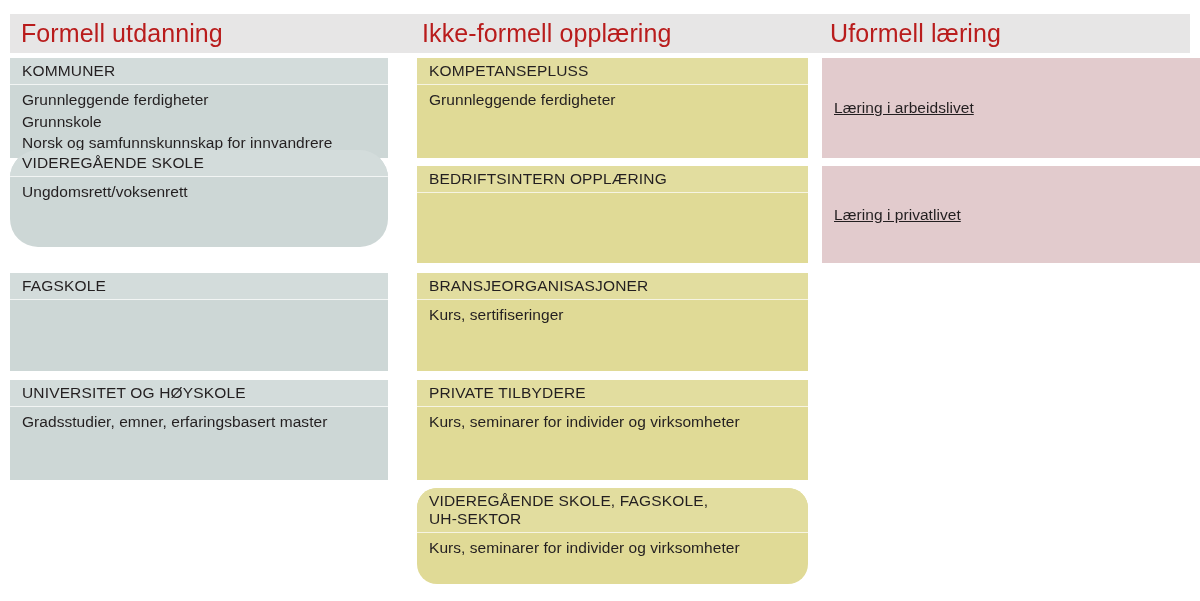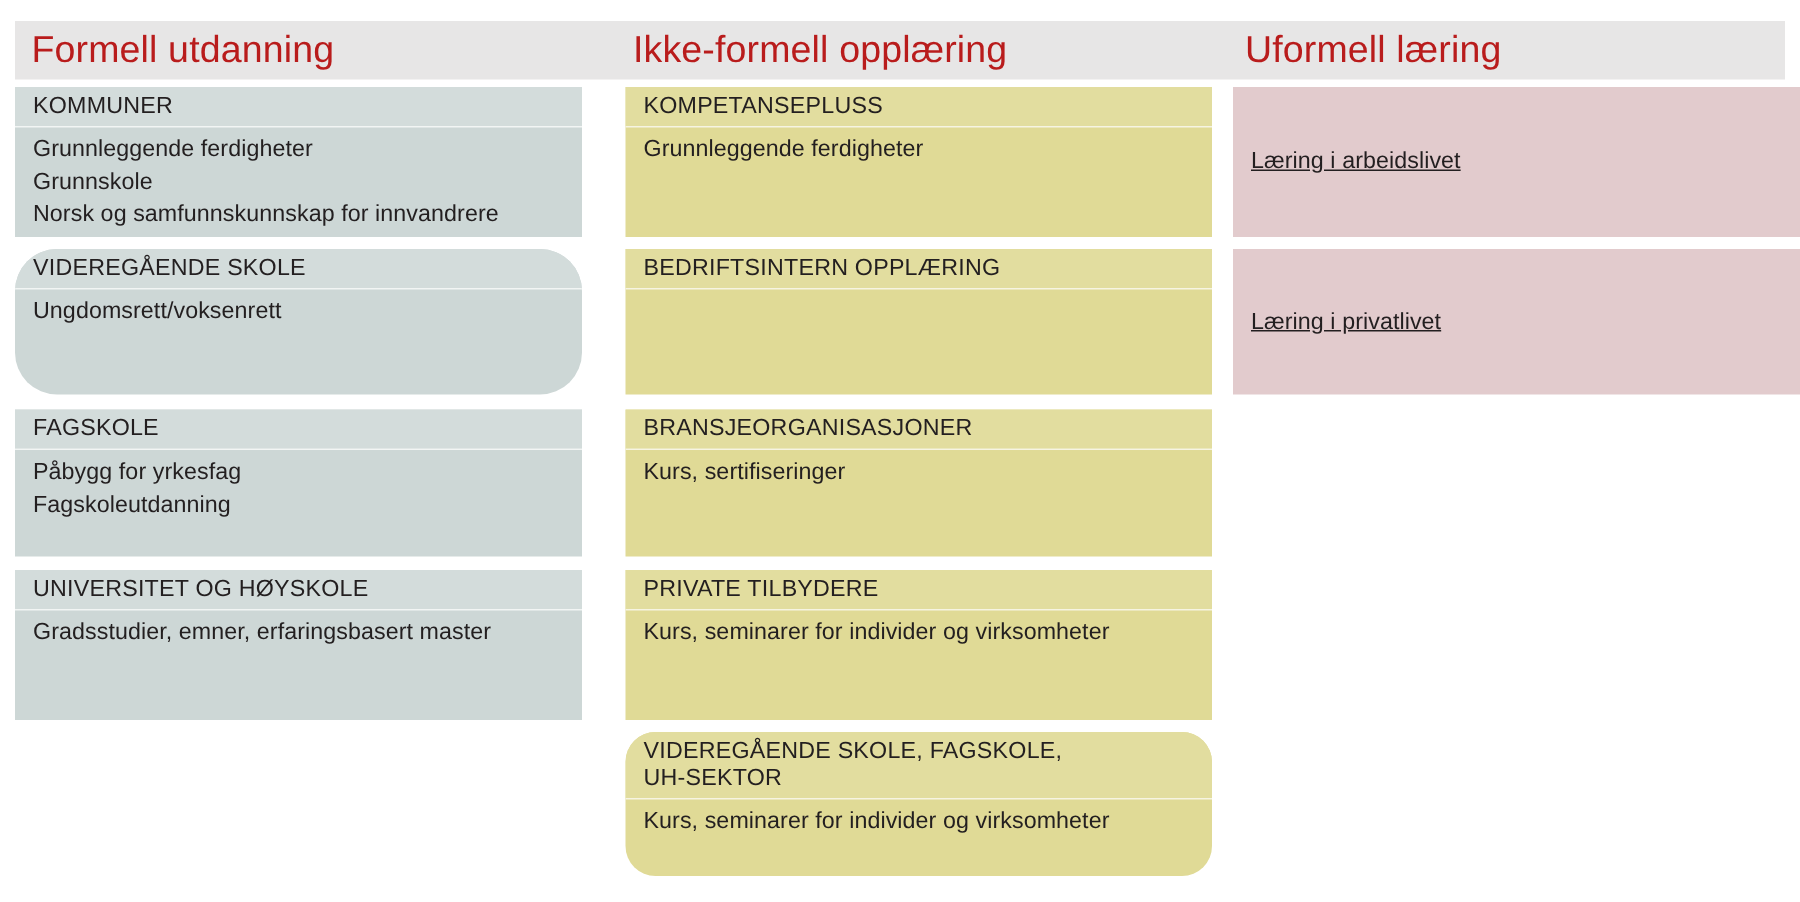--- a/index.html
+++ b/index.html
@@ -115,35 +115,31 @@
   <div class="card" style="top:0px;   height:100px;">
     <div class="card-head">KOMMUNER</div>
     <div class="card-sep"></div>
     <div class="card-body">
       <div class="card-line">Grunnleggende ferdigheter</div>
       <div class="card-line">Grunnskole</div>
       <div class="card-line">Norsk og samfunnskunnskap for innvandrere</div>
     </div>
   </div>
 
-  <div class="card" style="top:108px; height:97px;border-radius:28px;">
+  <div class="card" style="top:92px; height:97px;border-radius:28px;">
     <div class="card-head">VIDEREGÅENDE SKOLE</div>
     <div class="card-sep"></div>
     <div class="card-body">
       <div class="card-line">Ungdomsrett/voksenrett</div>
     </div>
   </div>
 
   <div class="card" style="top:215px; height:98px;">
     <div class="card-head">FAGSKOLE</div>
     <div class="card-sep"></div>
-    <div class="card-body">
-      <div class="card-line">Påbygg for yrkesfag</div>
-      <div class="card-line">Fagskoleutdanning</div>
-    </div>
   </div>
 
   <div class="card" style="top:322px; height:100px;">
     <div class="card-head">UNIVERSITET OG HØYSKOLE</div>
     <div class="card-sep"></div>
     <div class="card-body">
       <div class="card-line">Gradsstudier, emner, erfaringsbasert master</div>
     </div>
   </div>
 

